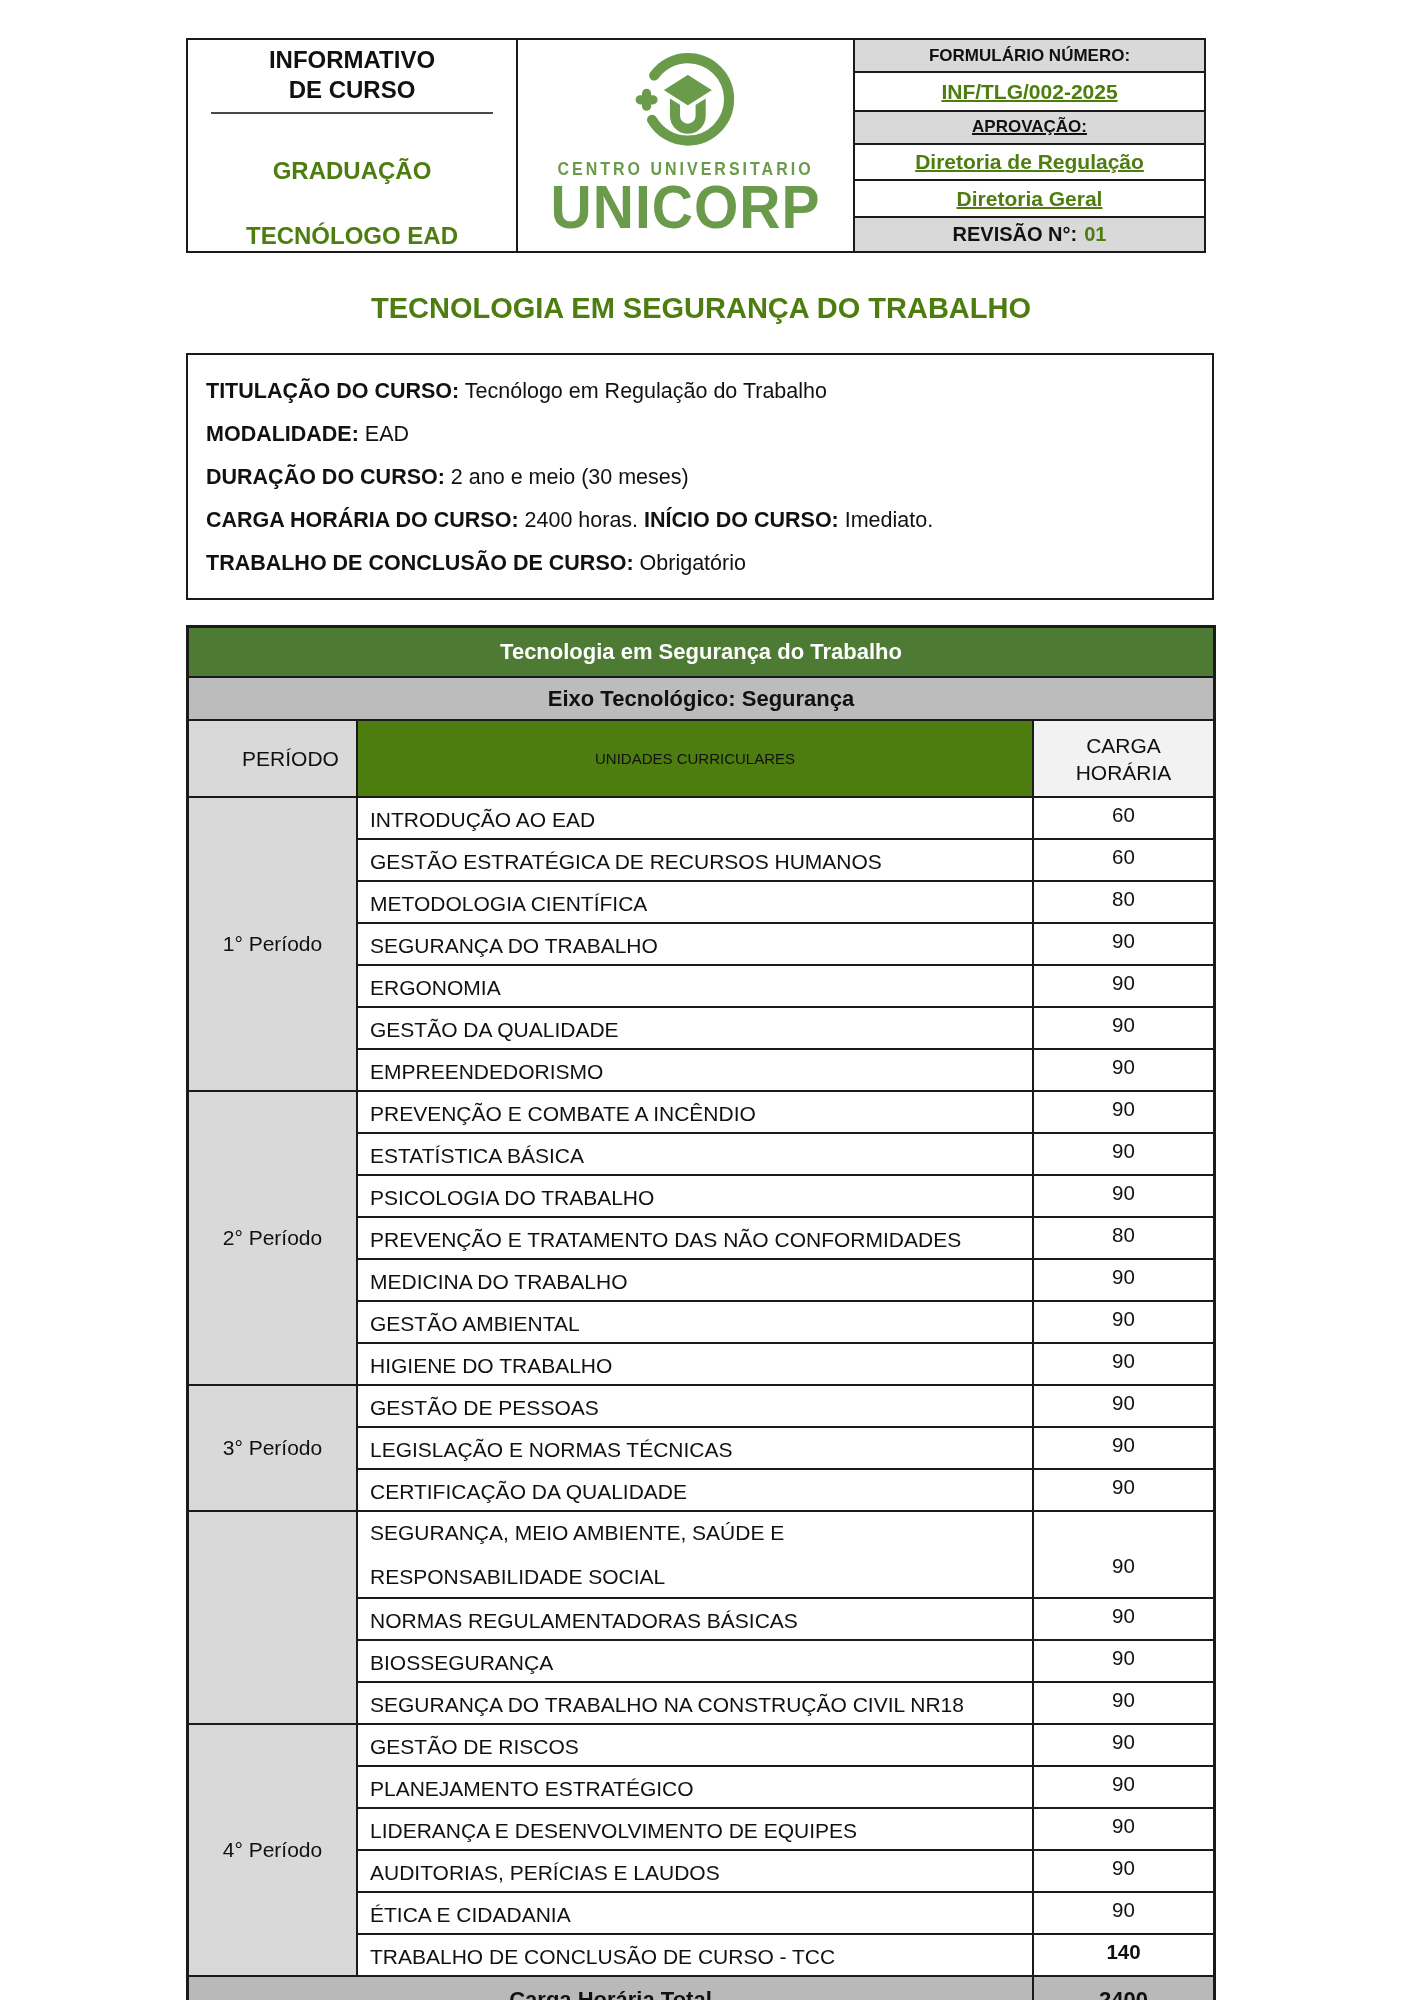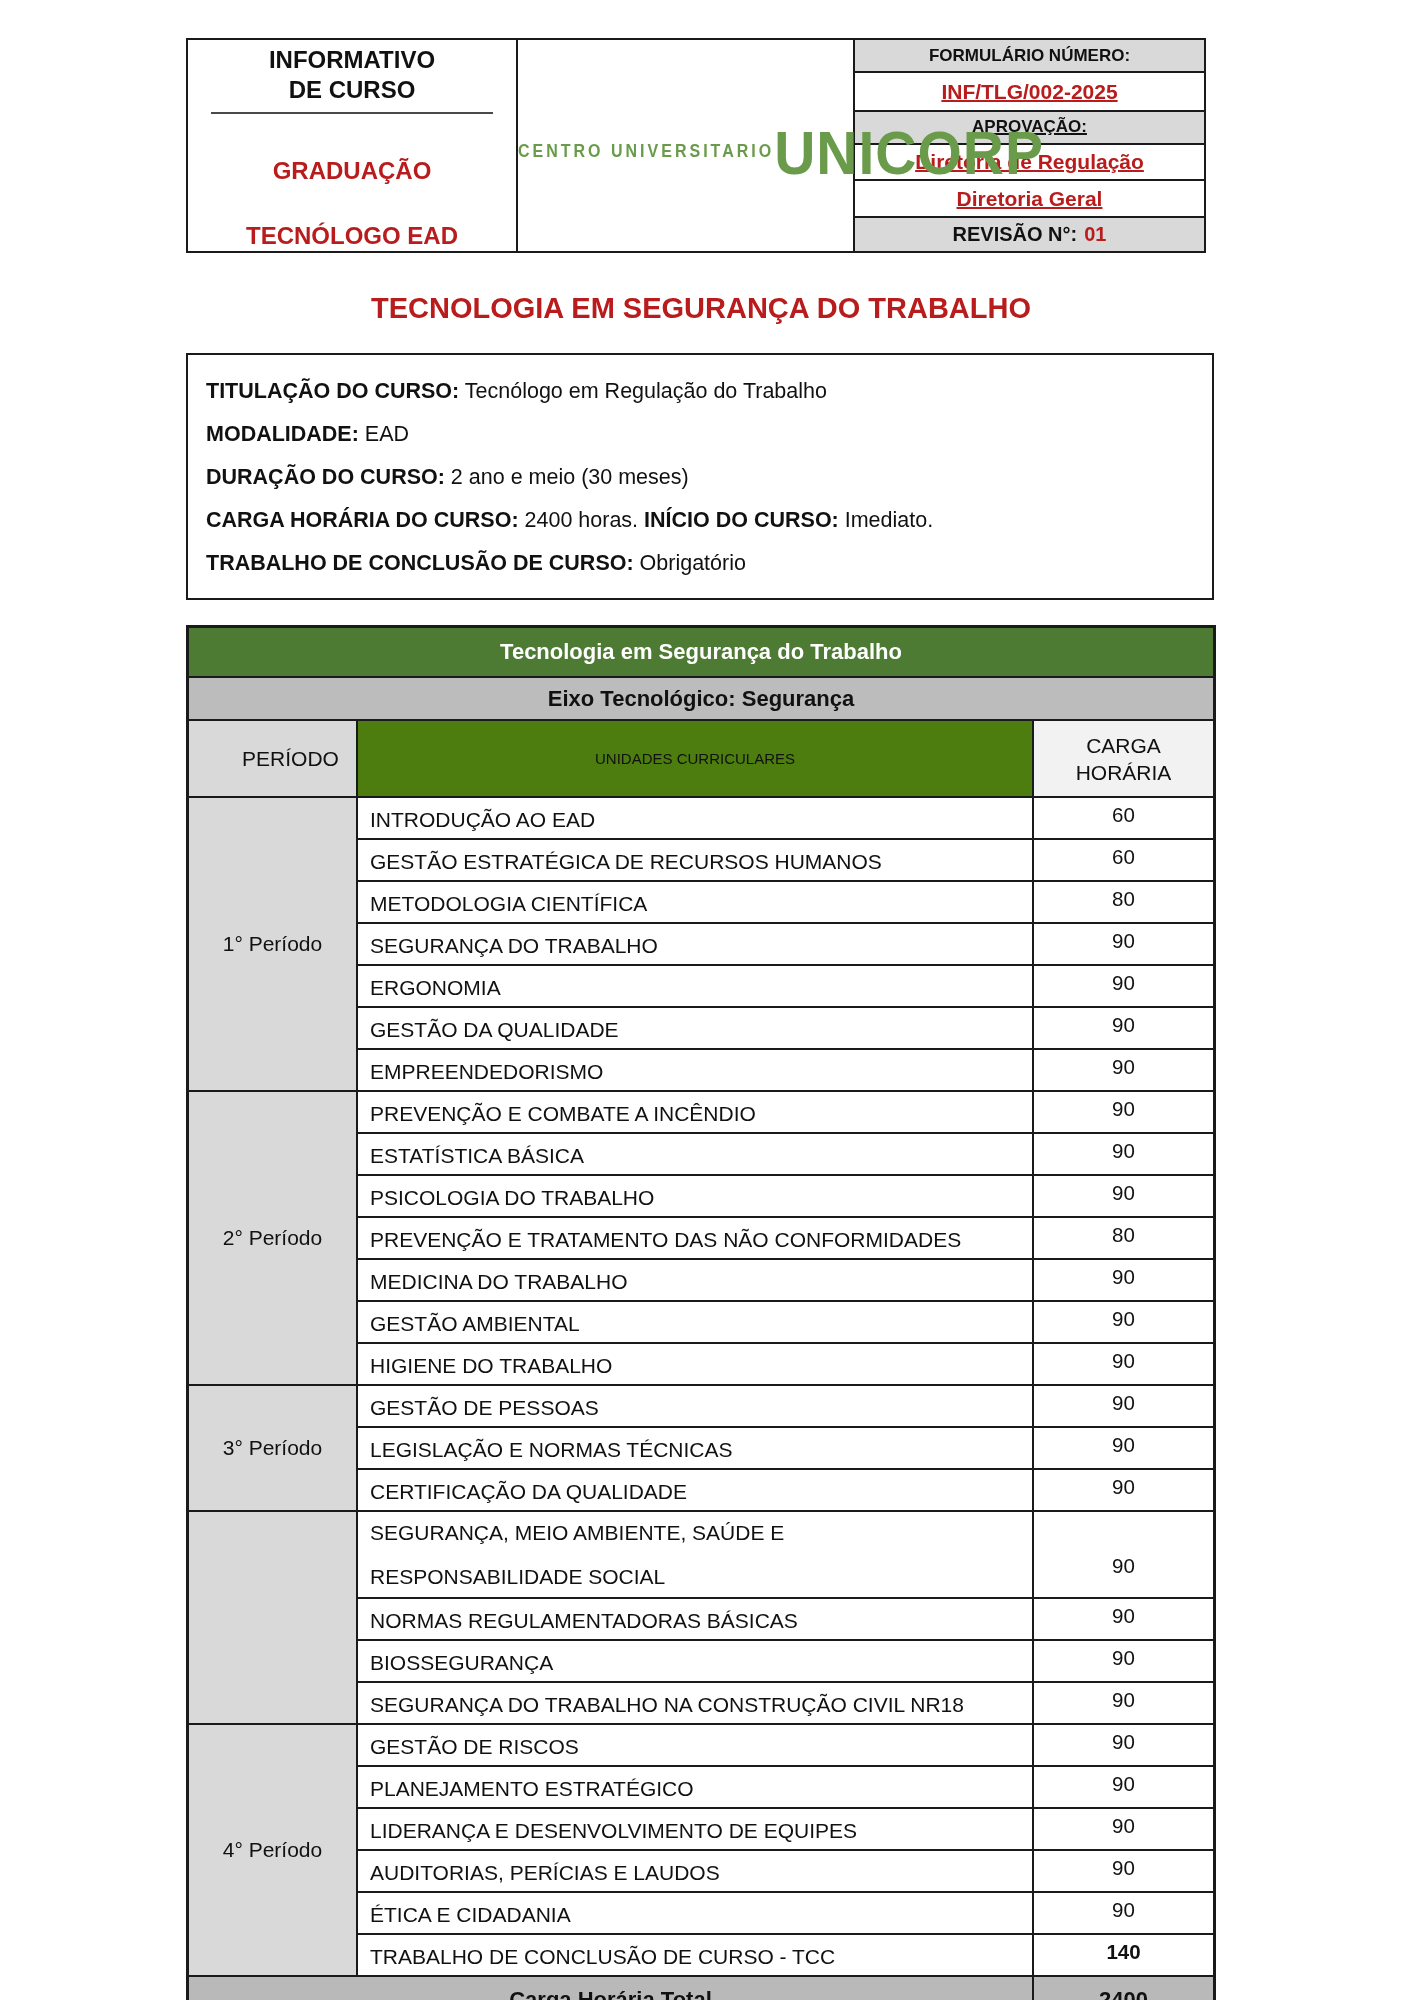--- a/index.html
+++ b/index.html
@@ -15,21 +15,21 @@
   .h-left{
     width:330px;border-right:2px solid #1a1a1a;box-sizing:border-box;
     display:flex;flex-direction:column;justify-content:flex-end;align-items:center;
     padding-top:2px;
   }
   .h-left .black-line{font-size:24px;font-weight:bold;line-height:30px;color:#111;}
   .h-divider{width:282px;height:2px;background:#4a4a4a;margin:7px 0;}
   .h-left .green-line{font-size:24px;font-weight:bold;line-height:30px;margin-top:35px;}
   .h-logo{
     width:337px;border-right:2px solid #1a1a1a;box-sizing:border-box;
-    display:flex;align-items:center;justify-content:flex-start;
+    display:flex;flex-direction:column;align-items:center;justify-content:flex-start;
     padding-top:8px;
   }
   .logo-subtitle{font-size:16px;letter-spacing:3px;font-weight:bold;white-space:nowrap;margin-top:2px;transform:scaleY(1.1);}
   .logo-wordmark{font-size:57px;font-weight:bold;letter-spacing:1px;line-height:52px;white-space:nowrap;transform:scaleY(1.08);transform-origin:top center;}
   .h-right{width:349px;display:flex;flex-direction:column;box-sizing:border-box;}
   .hr-row{
     box-sizing:border-box;display:flex;align-items:center;justify-content:center;
     border-bottom:2px solid #1a1a1a;text-align:center;
   }
   .hr-row:last-child{border-bottom:none;}
@@ -105,21 +105,21 @@
   }
   .f-label{
     flex:1;border-right:2px solid #1a1a1a;box-sizing:border-box;
     display:flex;align-items:center;justify-content:center;
     font-size:22px;font-weight:bold;color:#111;
   }
   .f-hours{
     width:179px;display:flex;align-items:center;justify-content:center;
     font-size:22px;font-weight:bold;color:#111;
   }
-  .green-text{color:#b91c1c;}
+  .green-text{color:#4d7c0f;}
   .logo-green{color:#699b4a;}
 </style>
 </head>
 <body>
 
 <div class="page">
 
   <div class="header-table">
     <div class="h-left">
       <div class="black-line">INFORMATIVO</div>

